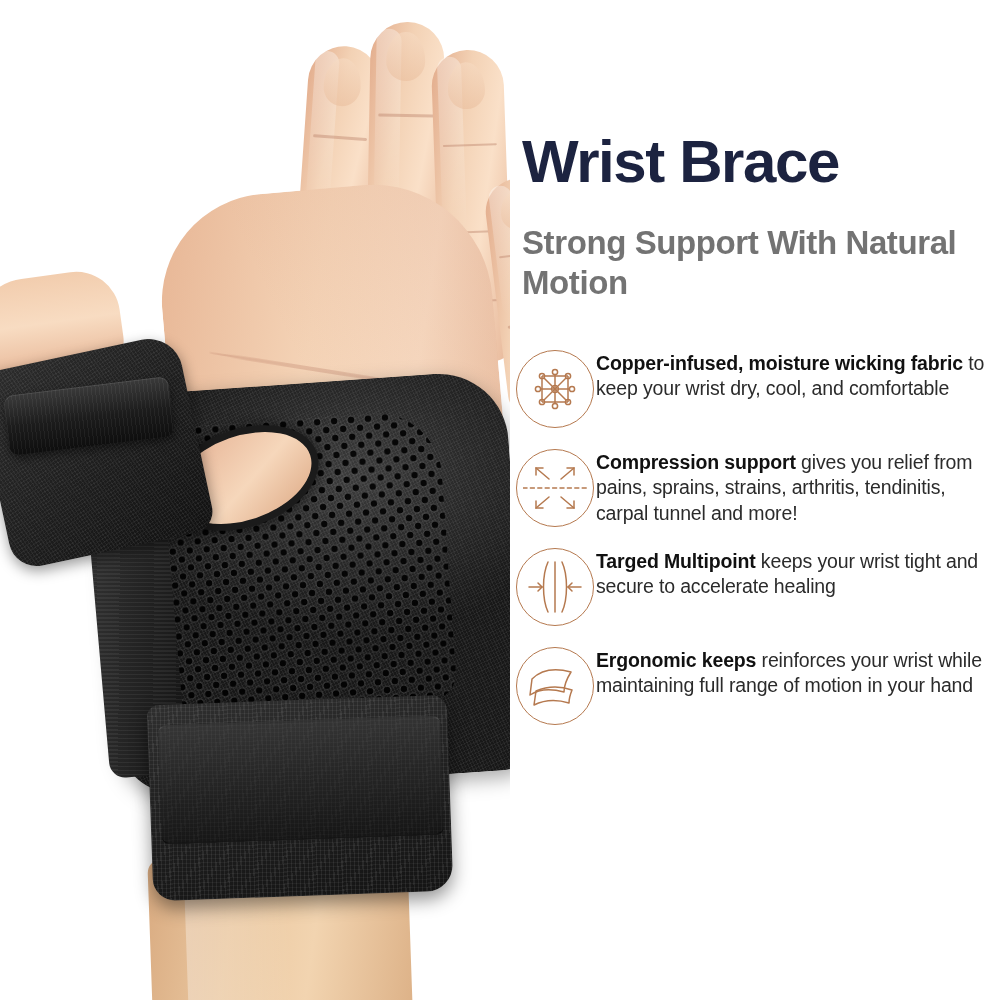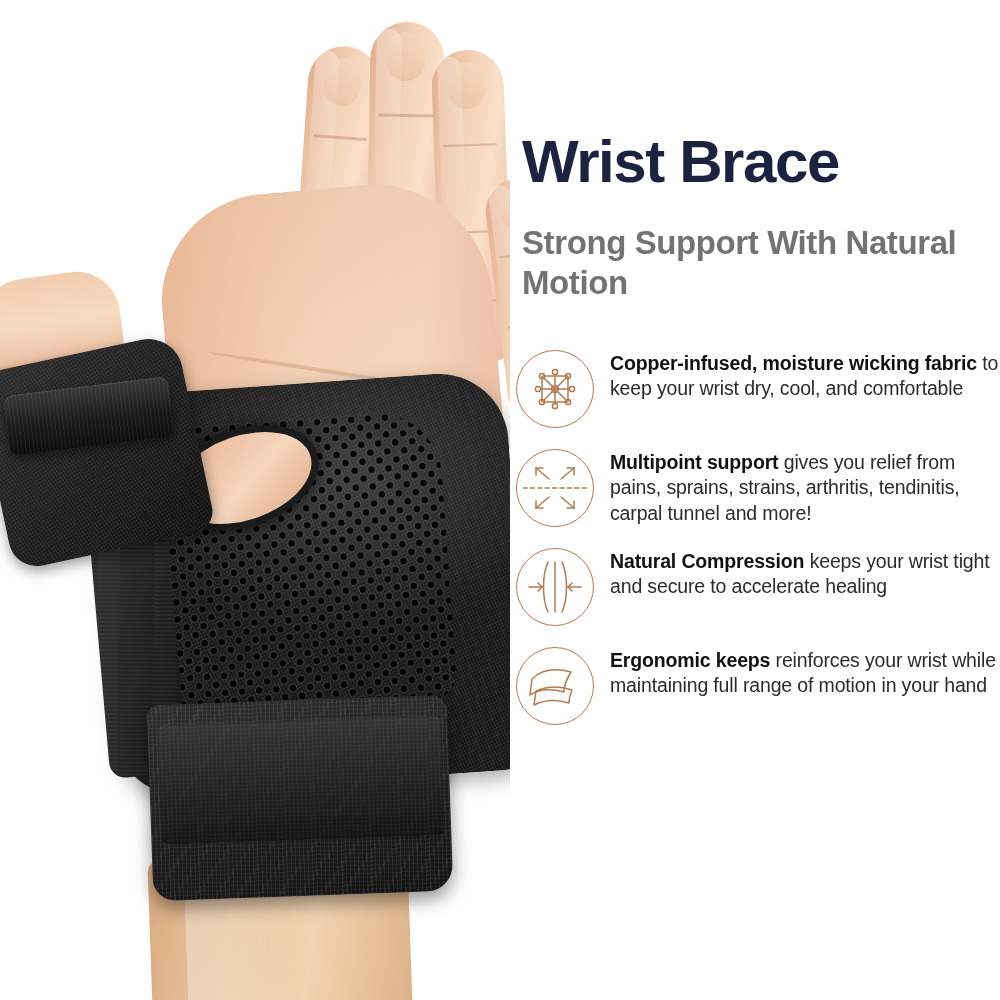--- a/index.html
+++ b/index.html
@@ -231,21 +231,21 @@
   }
 
   .features{
     position:absolute;
     left:0; top:348px;
     width:490px;
   }
   .feature{
     display:flex;
     align-items:flex-start;
-    gap:16px;
+    gap:2px;
     margin-bottom:19px;
     padding-left:6px;
   }
   .f-icon{
     flex:0 0 auto;
     width:78px; height:78px;
     border:1.7px solid #b5794f;
     border-radius:50%;
     display:flex;
     align-items:center;
@@ -380,38 +380,38 @@
               <line x1="26" y1="36" x2="13" y2="47"></line>
               <polyline points="13,40 13,47 20,47"></polyline>
             </g>
             <g>
               <line x1="38" y1="36" x2="51" y2="47"></line>
               <polyline points="44,47 51,47 51,40"></polyline>
             </g>
           </svg>
         </div>
         <div class="f-text">
-          <strong>Multipoint support</strong><span> gives you relief from pains, sprains, strains, arthritis, tendinitis, carpal tunnel and more!</span>
+          <strong>Compression support</strong><span> gives you relief from pains, sprains, strains, arthritis, tendinitis, carpal tunnel and more!</span>
         </div>
       </div>
 
       <div class="feature">
         <div class="f-icon">
           <svg width="62" height="56" viewBox="0 0 62 56" fill="none" stroke="#b5794f" stroke-width="1.5" stroke-linecap="round">
             <path d="M24 3 C18 16, 18 40, 24 53"></path>
             <path d="M38 3 C44 16, 44 40, 38 53"></path>
             <line x1="31" y1="3" x2="31" y2="53"></line>
             <line x1="5" y1="28" x2="18" y2="28"></line>
             <polyline points="14,24 18,28 14,32"></polyline>
             <line x1="57" y1="28" x2="44" y2="28"></line>
             <polyline points="48,24 44,28 48,32"></polyline>
           </svg>
         </div>
         <div class="f-text">
-          <strong>Natural Compression</strong><span> keeps your wrist tight and secure to accelerate healing</span>
+          <strong>Targed Multipoint</strong><span> keeps your wrist tight and secure to accelerate healing</span>
         </div>
       </div>
 
       <div class="feature">
         <div class="f-icon">
           <svg width="58" height="48" viewBox="0 0 58 48" fill="none" stroke="#b5794f" stroke-width="1.5" stroke-linejoin="round">
             <path d="M6 17 C16 7, 30 6, 45 10 C40 18, 38 24, 38 30 C24 26, 13 27, 4 33 Z"></path>
             <path d="M10 29 C22 24, 34 24, 46 28 C44 33, 43 37, 43 41 C30 37, 18 38, 8 43 Z"></path>
           </svg>
         </div>

